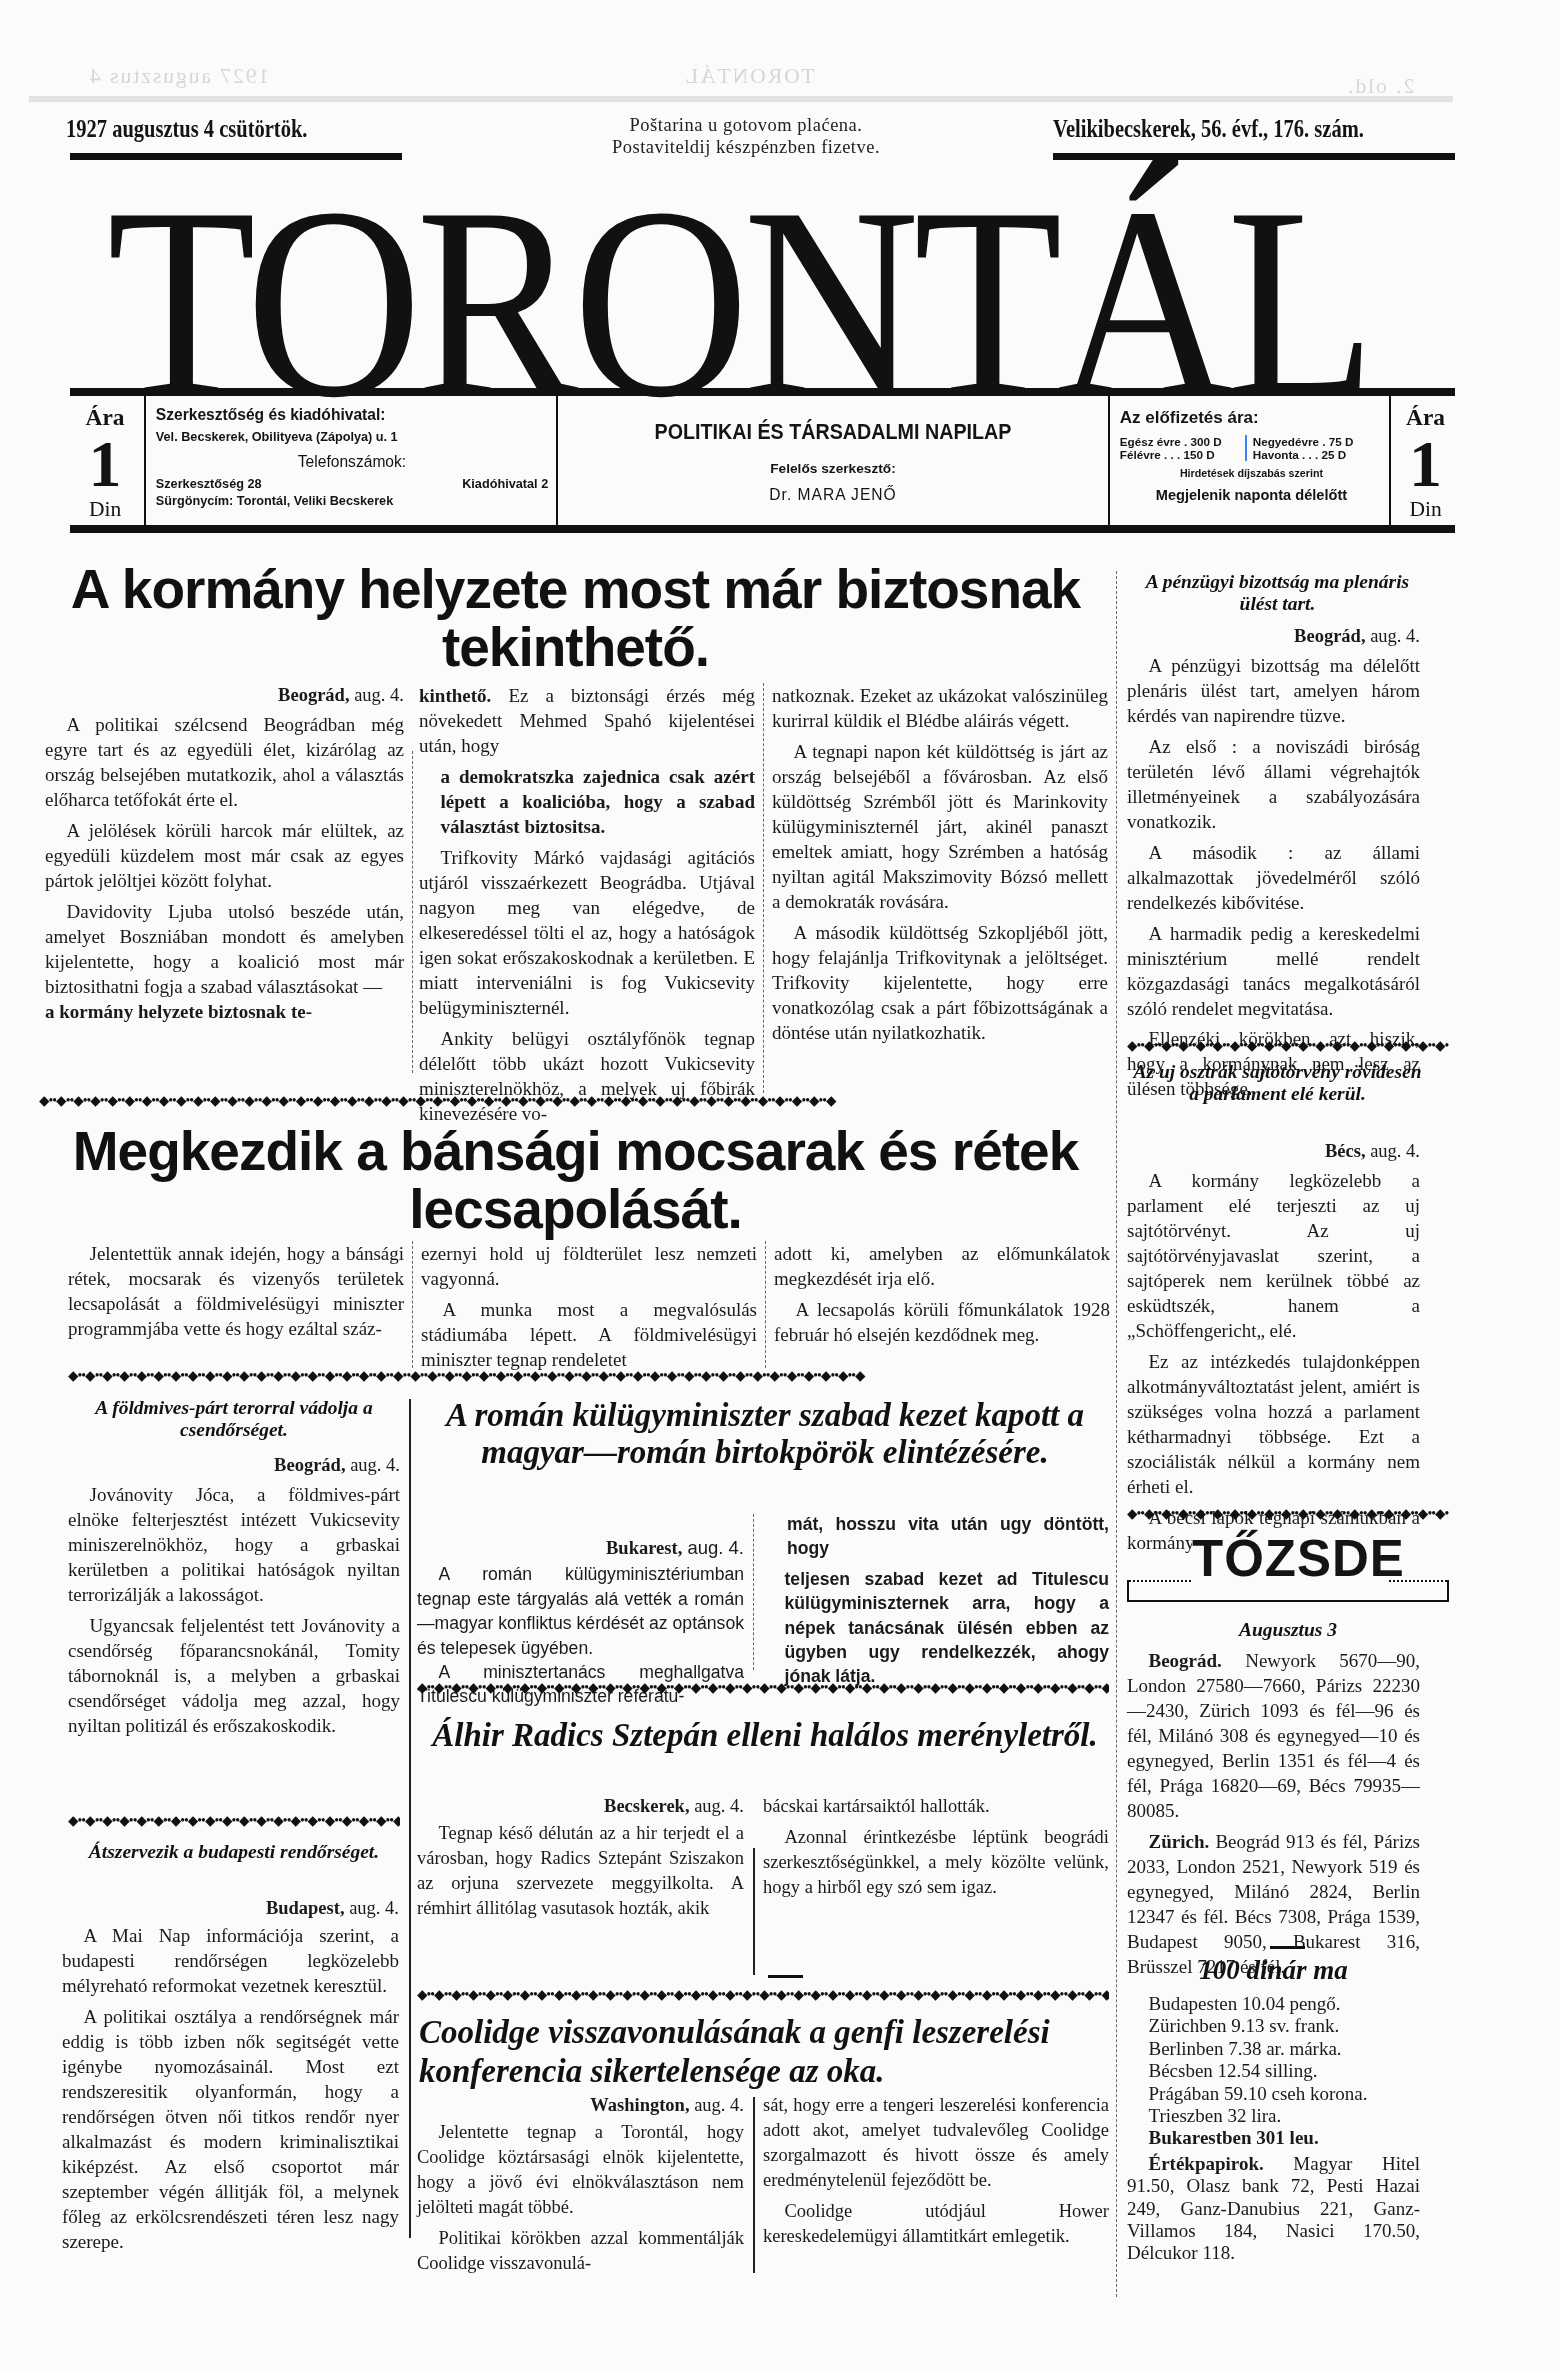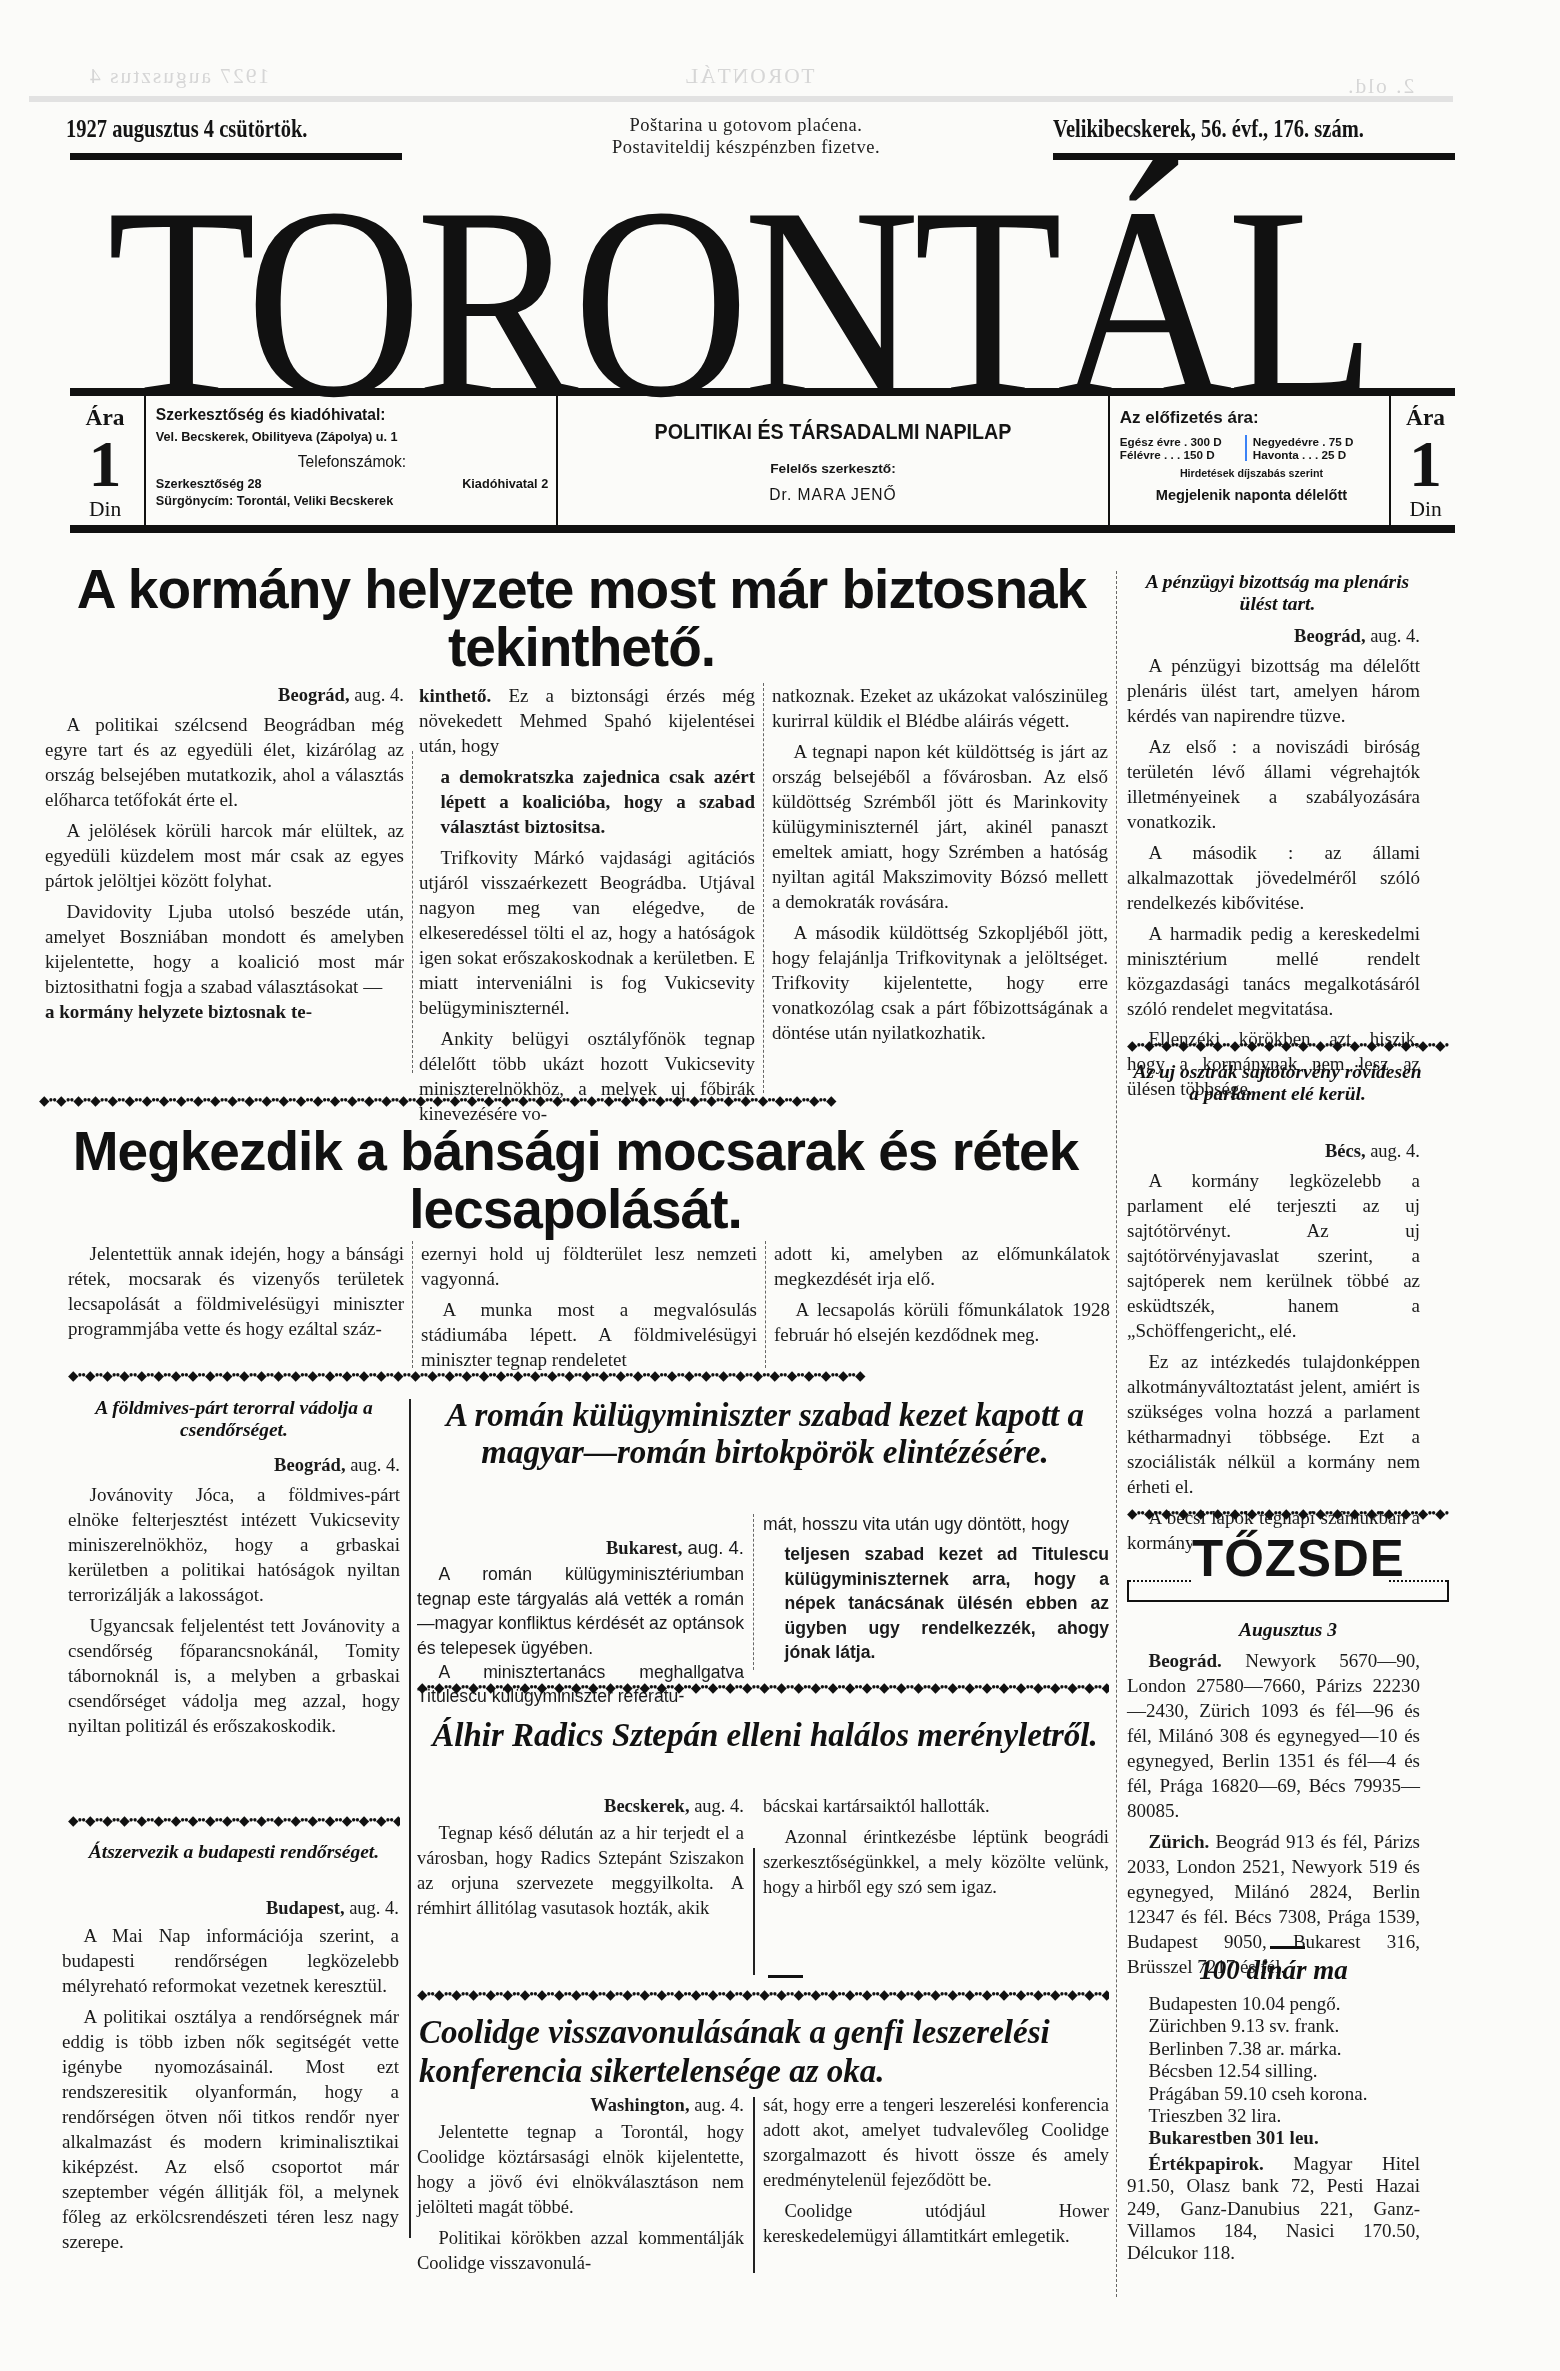--- a/index.html
+++ b/index.html
@@ -118,21 +118,21 @@
     <div class="price-big">1</div>
     <div class="price-din">Din</div>
   </div>
 </div>
 
 <div class="abs thick" style="left:70px;top:525px;width:1385px;"></div>
 
 <div class="abs vrule-light" style="left:1116px;top:571px;height:1726px;"></div>
 
 <article>
-  <div class="abs h1" style="left:45px;top:561px;width:1073px;font-size:55px;">
+  <div class="abs h1" style="left:39px;top:561px;width:1073px;font-size:55px;">
     <div>A kormány helyzete most már biztosnak</div>
     <div>tekinthető.</div>
   </div>
 
   <div class="abs col" style="left:45px;top:683px;width:359px;">
     <div class="dateline" style="margin-bottom:3.9px;">
       <b>Beográd,</b>
       <span>aug. 4.</span>
     </div>
     <p>A politikai szélcsend Beográdban még egyre tart és az egyedüli élet, kizárólag az ország belsejében mutatkozik, ahol a választás előharca tetőfokát érte el.</p>
@@ -246,21 +246,21 @@
   <div class="abs col" style="left:417px;top:1512px;width:327px;font-family:'Liberation Sans',sans-serif;font-size:17.6px;line-height:24.4px;">
     <div class="dateline" style="margin-bottom:2px;font-size:18.5px;margin-top:24px;">
       <b>Bukarest,</b>
       <span>aug. 4.</span>
     </div>
     <p style="margin-bottom:0;">A román külügyminisztériumban tegnap este tárgyalás alá vették a román—magyar konfliktus kérdését az optánsok és telepesek ügyében.</p>
     <p>A minisztertanács meghallgatva Titulescu külügyminiszter referátu-</p>
   </div>
   <div class="abs vrule-light" style="left:753px;top:1514px;height:156px;"></div>
   <div class="abs col" style="left:763px;top:1512px;width:346px;font-family:'Liberation Sans',sans-serif;font-size:17.6px;line-height:24.4px;">
-    <p class="noind" style="font-weight:normal;">mát, hosszu vita után ugy döntött, hogy</p>
+    <p class="noind" style="font-weight:bold;margin-left:24px;">mát, hosszu vita után ugy döntött, hogy</p>
     <div class="boldblock" style="font-weight:bold;">teljesen szabad kezet ad Titulescu külügyminiszternek arra, hogy a népek tanácsának ülésén ebben az ügyben ugy rendelkezzék, ahogy jónak látja.</div>
   </div>
 </article>
 
 <div class="abs orn" style="left:417px;top:1681px;width:692px;">◆••◆••◆••◆••◆••◆••◆••◆••◆••◆••◆••◆••◆••◆••◆••◆••◆••◆••◆••◆••◆••◆••◆••◆••◆••◆••◆••◆••◆••◆••◆••◆••◆••◆••◆••◆••◆••◆••◆••◆••◆••◆••◆••◆••◆••◆••◆</div>
 
 <article>
   <div class="abs h-it" style="left:419px;top:1716px;width:692px;font-size:33px;line-height:39px;">Álhir Radics Sztepán elleni halálos merényletről.</div>
   <div class="abs col" style="left:417px;top:1794px;width:327px;font-size:18.5px;line-height:25px;">
     <div class="dateline" style="margin-bottom:2px;">

